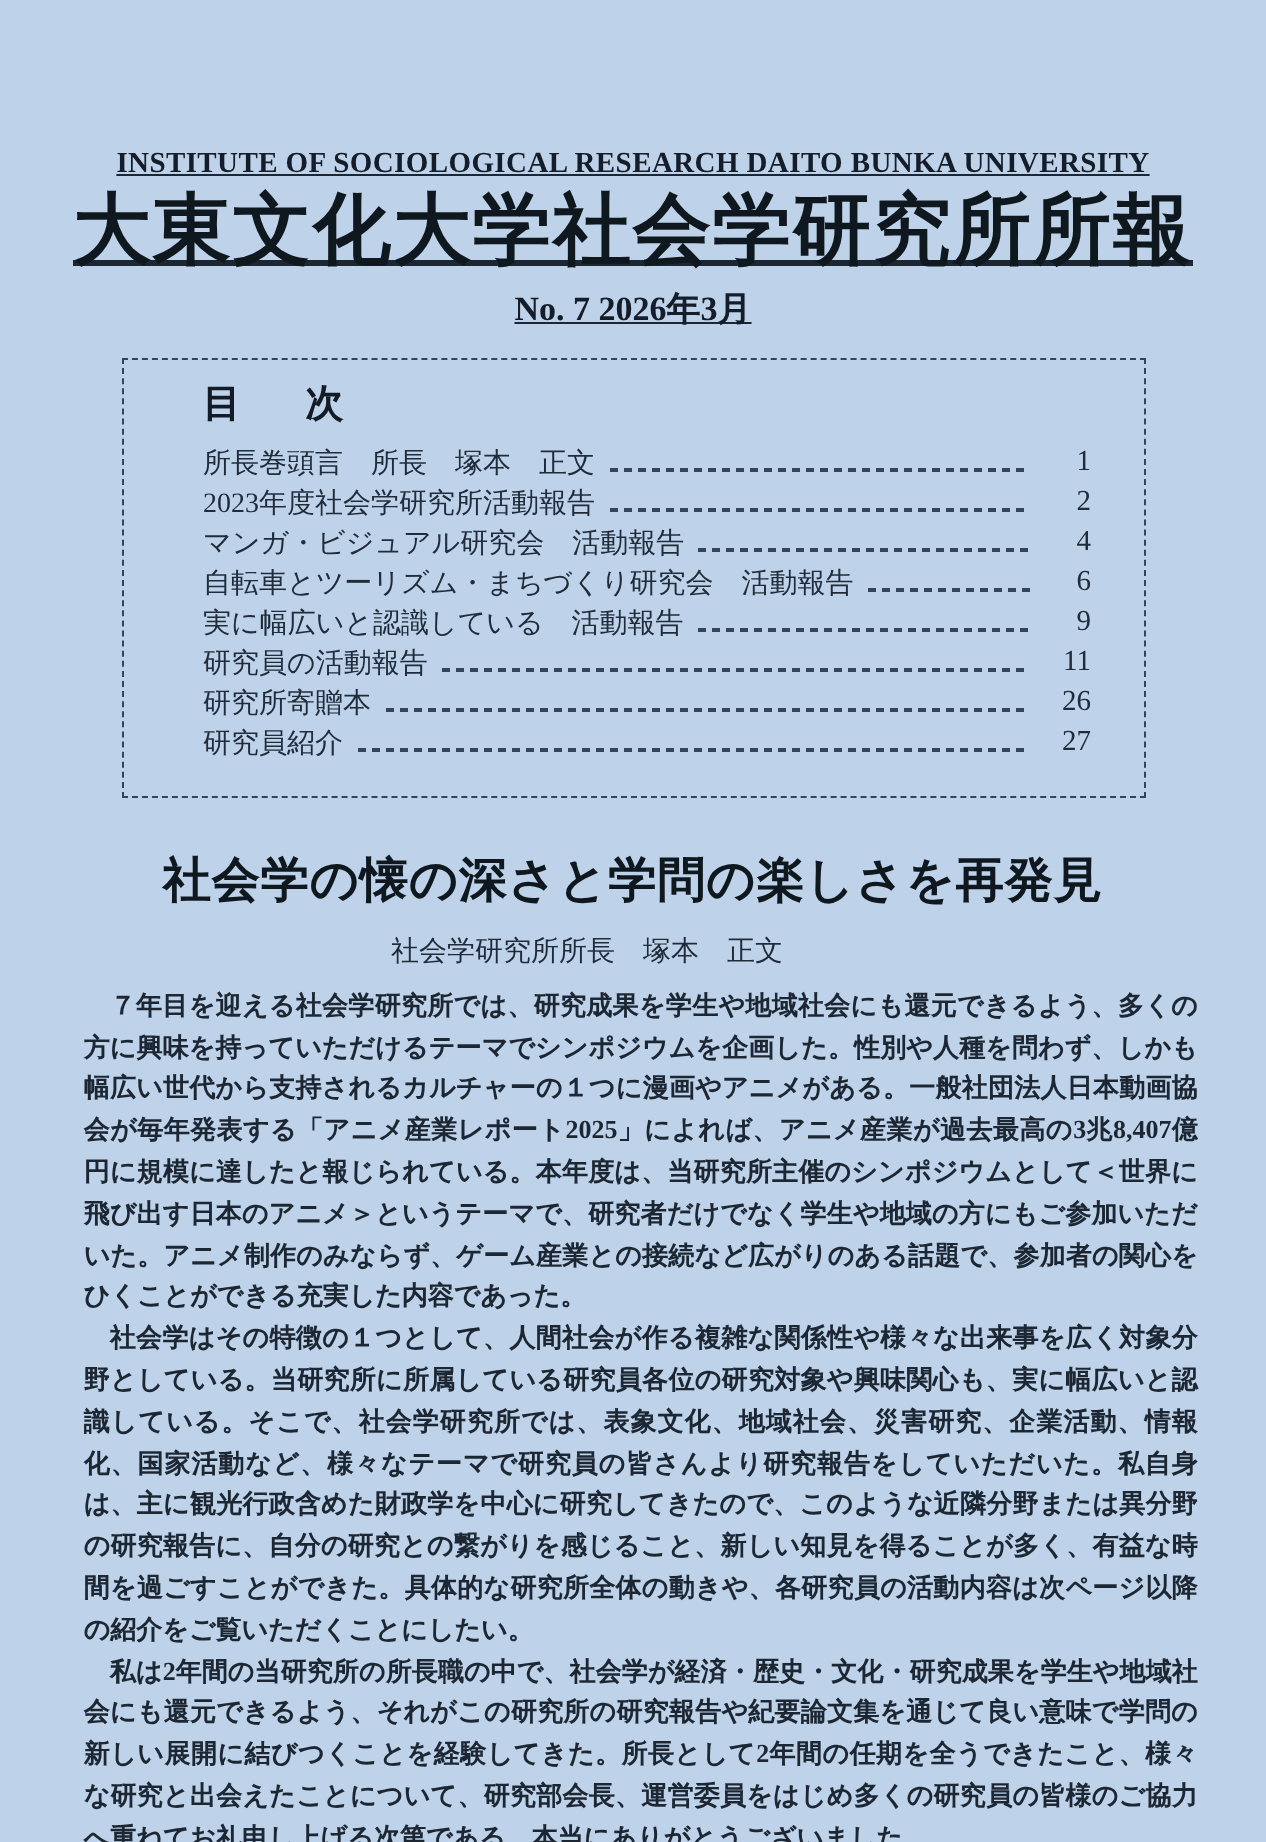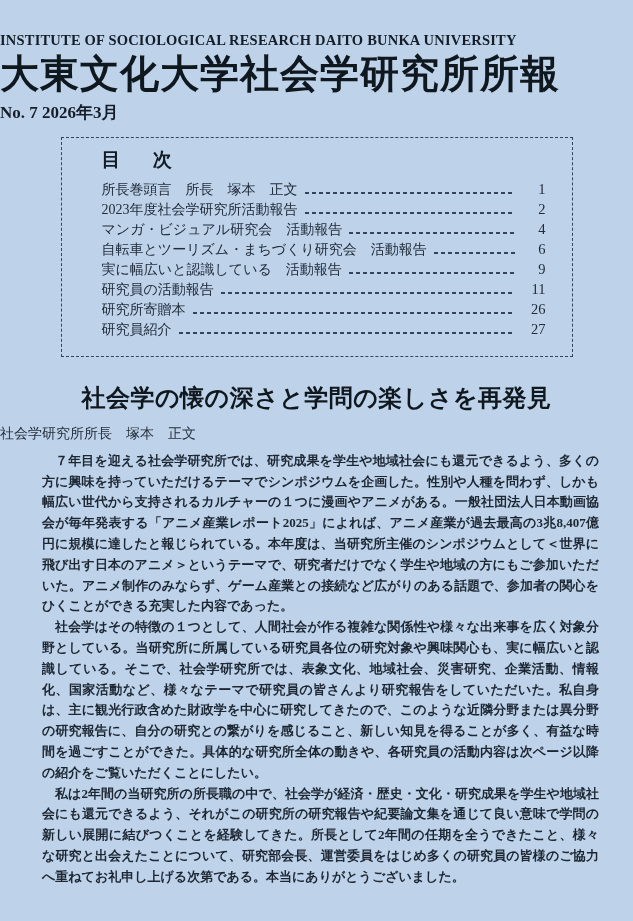--- a/index.html
+++ b/index.html
@@ -9,21 +9,21 @@
   }
   .page{
     position:relative;
     width:633px;height:921px;
     margin:0 auto;
     background:#bed3e9;
     color:#1d2734;
     overflow:hidden;
   }
   
-  .masthead{padding-top:32px;}
+  .masthead{padding-top:74px;text-align:center;text-decoration:underline;}
   .inst-en{
     font-family:"Liberation Serif","DejaVu Serif",serif;
     font-weight:bold;
     font-size:14.5px;
     letter-spacing:0.2px;
     color:#141d29;
   }
   .main-title{
     margin:3px 0 0 0;
     font-family:"Liberation Sans","DejaVu Sans",sans-serif;
@@ -80,21 +80,21 @@
     text-align:center;
     font-family:"Liberation Sans","DejaVu Sans",sans-serif;
     font-weight:bold;
     font-size:24px;
     letter-spacing:0.5px;
     color:#10181f;
   }
   .byline{
     margin-top:11px;
     padding-right:46px;
-    text-align:left;
+    text-align:center;
     font-size:14px;
     color:#1f2b3a;
   }
   .article-body{
     margin:8px 34px 0 42px;
     font-size:13px;
     line-height:20.8px;
     text-align:justify;
     color:#1d2734;
     font-weight:bold;

